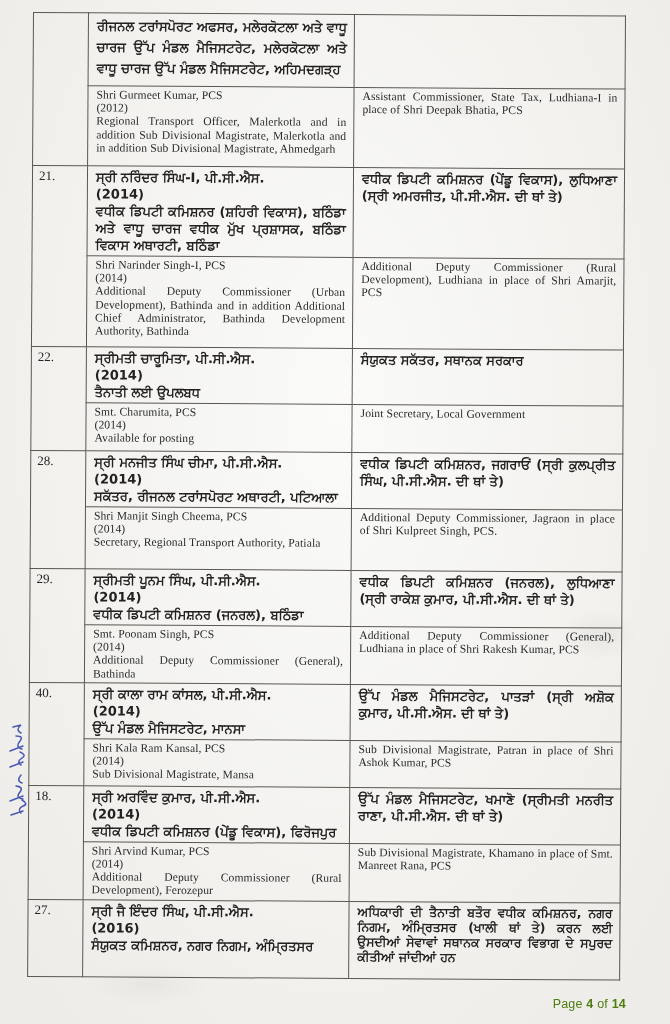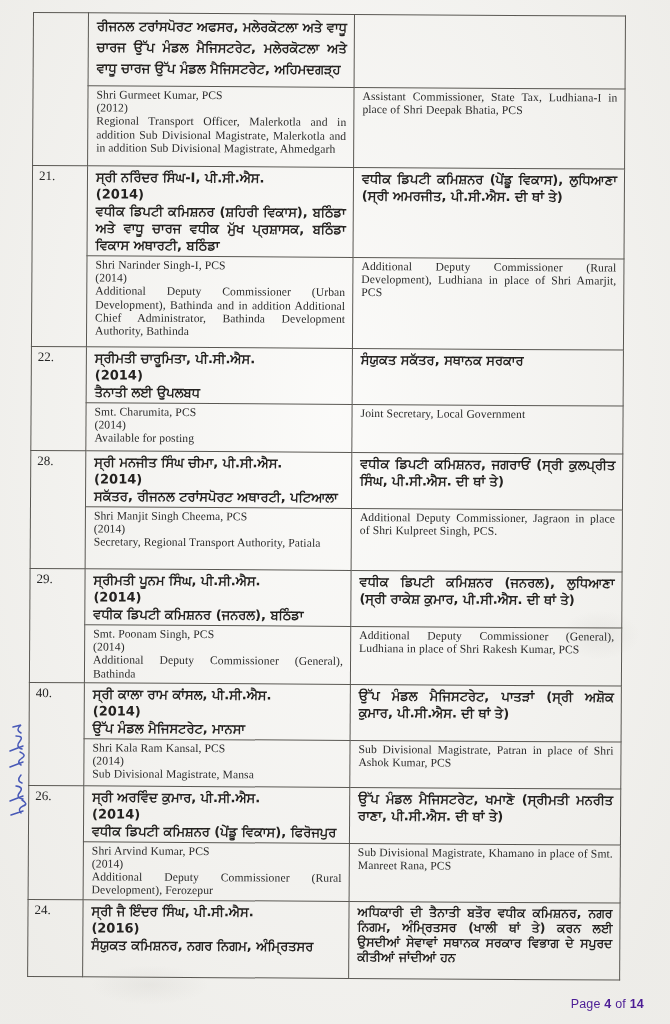--- a/index.html
+++ b/index.html
@@ -55,23 +55,23 @@
   .lh21{line-height:21px;}
   .lh15{line-height:15px; font-size:12.4px;}
   tr.h73{height:73px;} tr.h80{height:80px;}
   tr.h89{height:89px;} tr.h91{height:91px;}
   tr.h51{height:51px;} tr.h48{height:48px;}
   tr.h50{height:50px;} tr.h62{height:62px;}
   tr.h55{height:55px;} tr.h56{height:56px;}
   tr.h53{height:53px;} tr.h47{height:47px;}
   tr.h57{height:57px;} tr.h77{height:77px;}
   .footer{
-    position:absolute; top:997px; right:26px;
+    position:absolute; top:997px; right:44px;
     font-family:"Liberation Sans", sans-serif;
-    font-size:12.5px; color:#4c1d95;
+    font-size:12.5px; color:#4d7c0f;
     letter-spacing:0.2px;
   }
   .footer b{font-weight:700;}
   .margin-note{
     position:absolute; left:1px; top:695px;
     width:28px; height:132px;
   }
   
   .smudge{position:absolute;border-radius:50%;pointer-events:none;}
   .s1{left:430px;top:90px;width:60px;height:30px;background:radial-gradient(rgba(120,115,105,0.10),transparent 70%);}
@@ -177,35 +177,35 @@
       <td class="pa">ਉੱਪ ਮੰਡਲ ਮੈਜਿਸਟਰੇਟ, ਪਾਤੜਾਂ (ਸ੍ਰੀ ਅਸ਼ੋਕ ਕੁਮਾਰ, ਪੀ.ਸੀ.ਐਸ. ਦੀ ਥਾਂ ਤੇ)</td>
     </tr>
     <tr class="h47">
       <td class="en">Shri Kala Ram Kansal, PCS
 (2014)
 Sub Divisional Magistrate, Mansa</td>
       <td class="en">Sub Divisional Magistrate, Patran in place of Shri Ashok Kumar, PCS</td>
     </tr>
 
     <tr class="h55">
-      <td class="sn" rowspan="2">26.</td>
+      <td class="sn" rowspan="2">18.</td>
       <td class="pa">ਸ੍ਰੀ ਅਰਵਿੰਦ ਕੁਮਾਰ, ਪੀ.ਸੀ.ਐਸ.
 (2014)
 ਵਧੀਕ ਡਿਪਟੀ ਕਮਿਸ਼ਨਰ (ਪੇਂਡੂ ਵਿਕਾਸ), ਫਿਰੋਜਪੁਰ</td>
       <td class="pa">ਉੱਪ ਮੰਡਲ ਮੈਜਿਸਟਰੇਟ, ਖਮਾਣੋ (ਸ੍ਰੀਮਤੀ ਮਨਰੀਤ ਰਾਣਾ, ਪੀ.ਸੀ.ਐਸ. ਦੀ ਥਾਂ ਤੇ)</td>
     </tr>
     <tr class="h57">
       <td class="en">Shri Arvind Kumar, PCS
 (2014)
 Additional Deputy Commissioner (Rural Development), Ferozepur</td>
       <td class="en">Sub Divisional Magistrate, Khamano in place of Smt. Manreet Rana, PCS</td>
     </tr>
 
     <tr class="h77">
-      <td class="sn">24.</td>
+      <td class="sn">27.</td>
       <td class="pa">ਸ੍ਰੀ ਜੈ ਇੰਦਰ ਸਿੰਘ, ਪੀ.ਸੀ.ਐਸ.
 (2016)
 ਸੰਯੁਕਤ ਕਮਿਸ਼ਨਰ, ਨਗਰ ਨਿਗਮ, ਅੰਮ੍ਰਿਤਸਰ</td>
       <td class="pa lh15">ਅਧਿਕਾਰੀ ਦੀ ਤੈਨਾਤੀ ਬਤੌਰ ਵਧੀਕ ਕਮਿਸ਼ਨਰ, ਨਗਰ ਨਿਗਮ, ਅੰਮ੍ਰਿਤਸਰ (ਖਾਲੀ ਥਾਂ ਤੇ) ਕਰਨ ਲਈ ਉਸਦੀਆਂ ਸੇਵਾਵਾਂ ਸਥਾਨਕ ਸਰਕਾਰ ਵਿਭਾਗ ਦੇ ਸਪੁਰਦ ਕੀਤੀਆਂ ਜਾਂਦੀਆਂ ਹਨ</td>
     </tr>
   </tbody>
     </table>
 </div>
 
 <div class="footer">

